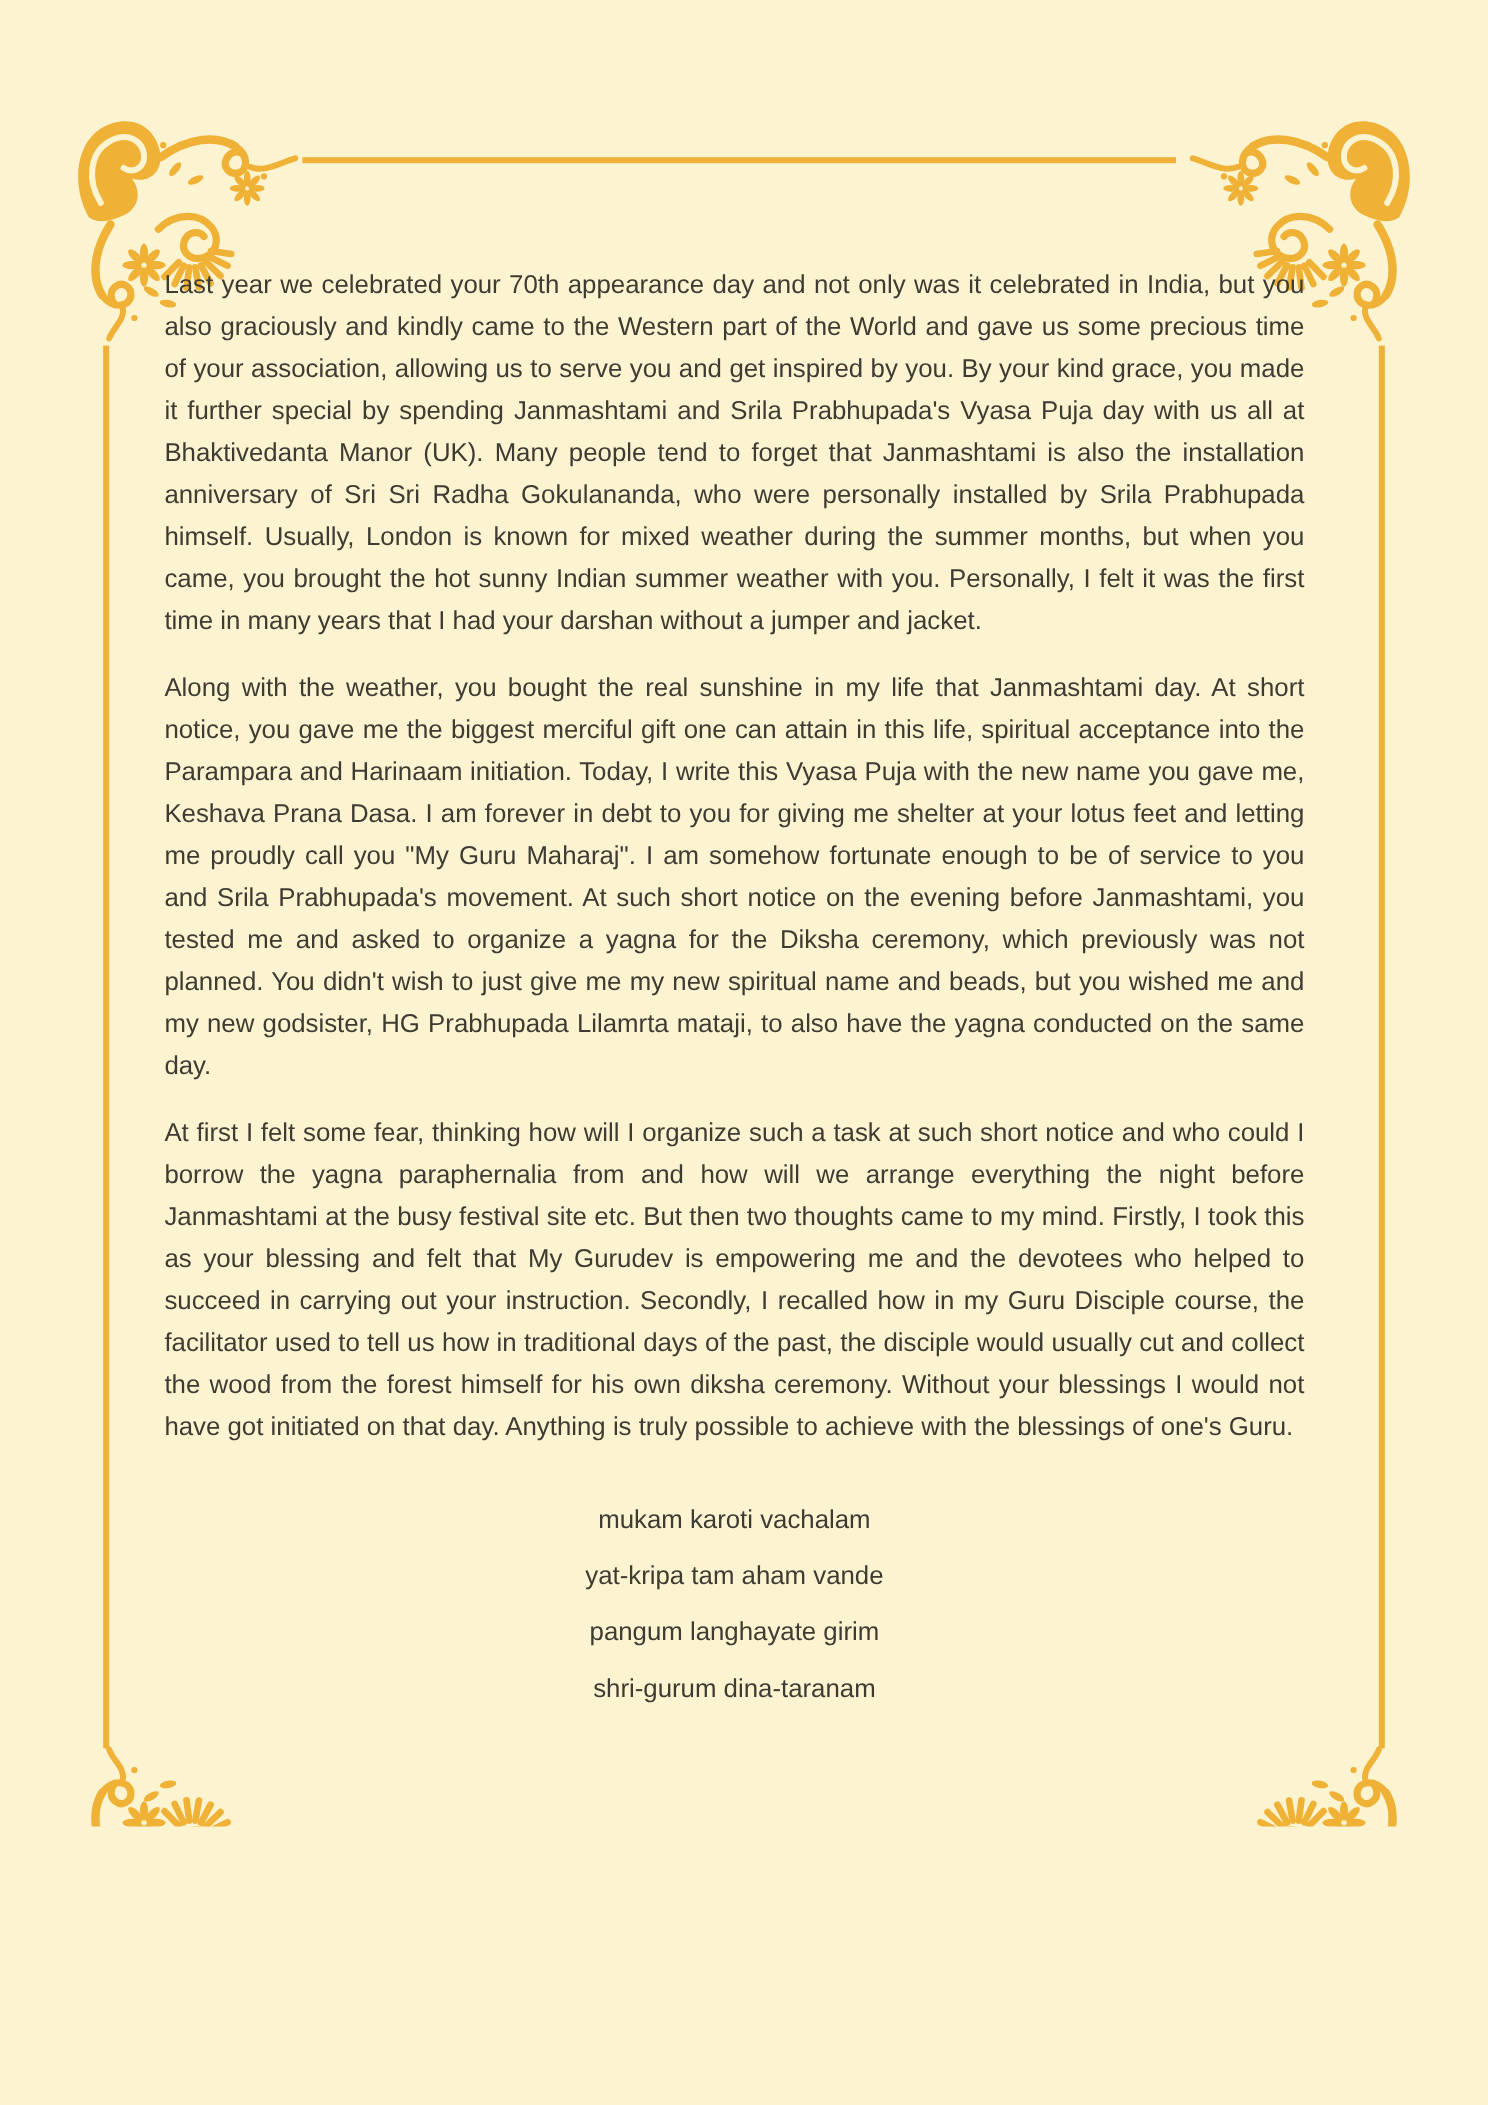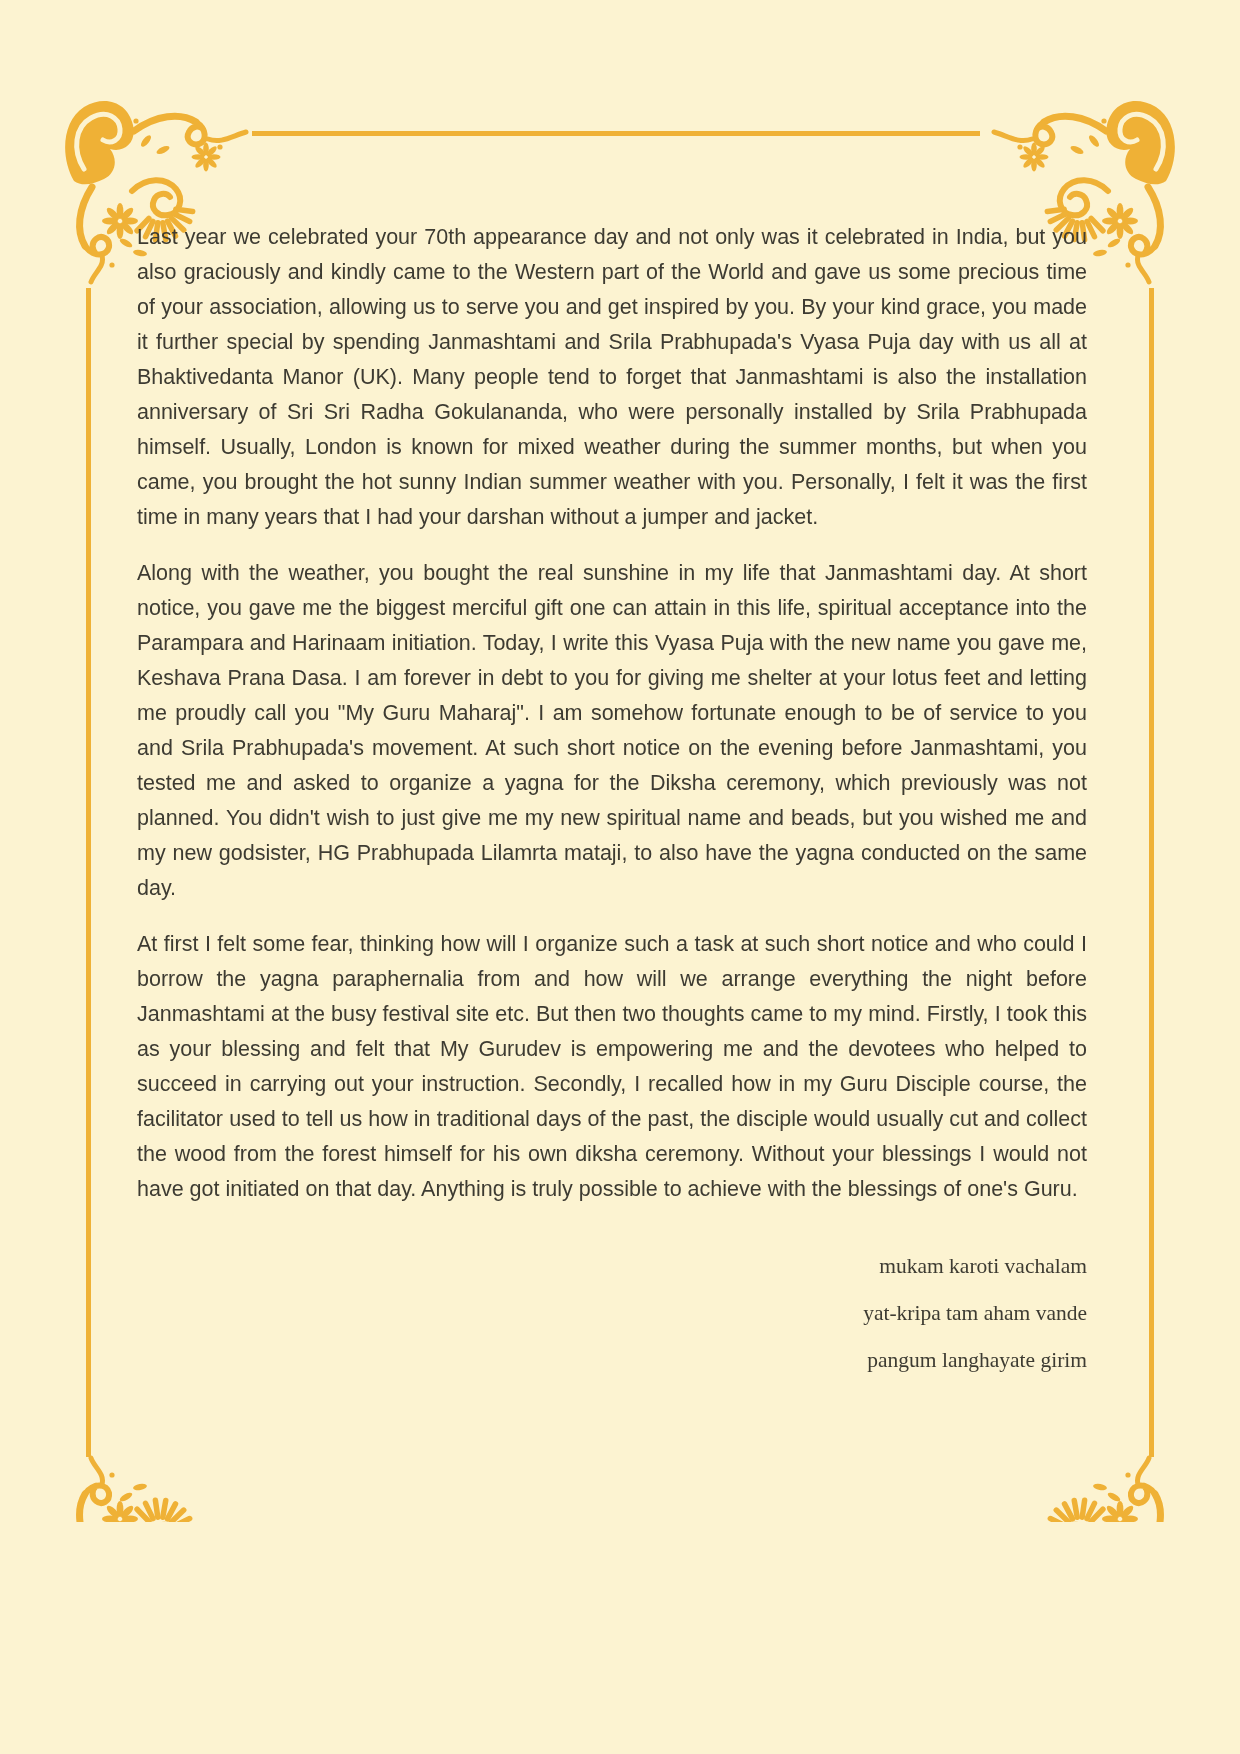--- a/index.html
+++ b/index.html
@@ -37,21 +37,21 @@
   p.body{
     margin:0 0 21px 0;
     font-size:21.5px;line-height:35px;
     text-align:justify;text-justify:inter-word;
     color:var(--text);
   }
   .verse{margin-top:42px;}
   p.verse-line{
     margin:0 0 12px 0;
     font-size:21.5px;line-height:35px;
-    text-align:right;color:var(--text);font-family:Liberation Serif, serif;
+    text-align:center;color:var(--text);
   }
   .page-number{
     position:absolute;left:0;top:1628px;width:100%;
     text-align:center;font-size:21px;color:var(--text);
   }
   .svg-defs{position:absolute;width:0;height:0;overflow:hidden;}
 </style>
 </head>
 <body>
 
@@ -145,18 +145,19 @@
 
   <div class="content">
     <p class="body">Last year we celebrated your 70th appearance day and not only was it celebrated in India, but you also graciously and kindly came to the Western part of the World and gave us some precious time of your association, allowing us to serve you and get inspired by you. By your kind grace, you made it further special by spending Janmashtami and Srila Prabhupada's Vyasa Puja day with us all at Bhaktivedanta Manor (UK). Many people tend to forget that Janmashtami is also the installation anniversary of Sri Sri Radha Gokulananda, who were personally installed by Srila Prabhupada himself. Usually, London is known for mixed weather during the summer months, but when you came, you brought the hot sunny Indian summer weather with you. Personally, I felt it was the first time in many years that I had your darshan without a jumper and jacket.</p>
     <p class="body">Along with the weather, you bought the real sunshine in my life that Janmashtami day. At short notice, you gave me the biggest merciful gift one can attain in this life, spiritual acceptance into the Parampara and Harinaam initiation. Today, I write this Vyasa Puja with the new name you gave me, Keshava Prana Dasa. I am forever in debt to you for giving me shelter at your lotus feet and letting me proudly call you "My Guru Maharaj". I am somehow fortunate enough to be of service to you and Srila Prabhupada's movement. At such short notice on the evening before Janmashtami, you tested me and asked to organize a yagna for the Diksha ceremony, which previously was not planned. You didn't wish to just give me my new spiritual name and beads, but you wished me and my new godsister, HG Prabhupada Lilamrta mataji, to also have the yagna conducted on the same day.</p>
     <p class="body">At first I felt some fear, thinking how will I organize such a task at such short notice and who could I borrow the yagna paraphernalia from and how will we arrange everything the night before Janmashtami at the busy festival site etc. But then two thoughts came to my mind. Firstly, I took this as your blessing and felt that My Gurudev is empowering me and the devotees who helped to succeed in carrying out your instruction. Secondly, I recalled how in my Guru Disciple course, the facilitator used to tell us how in traditional days of the past, the disciple would usually cut and collect the wood from the forest himself for his own diksha ceremony. Without your blessings I would not have got initiated on that day. Anything is truly possible to achieve with the blessings of one's Guru.</p>
 
     <div class="verse">
       <p class="verse-line">mukam karoti vachalam</p>
       <p class="verse-line">yat-kripa tam aham vande</p>
       <p class="verse-line">pangum langhayate girim</p>
+      <p class="verse-line">shri-gurum dina-taranam</p>
     </div>
   </div>
 
   <div class="page-number">61</div>
 
 </div>
 
 </body></html>

